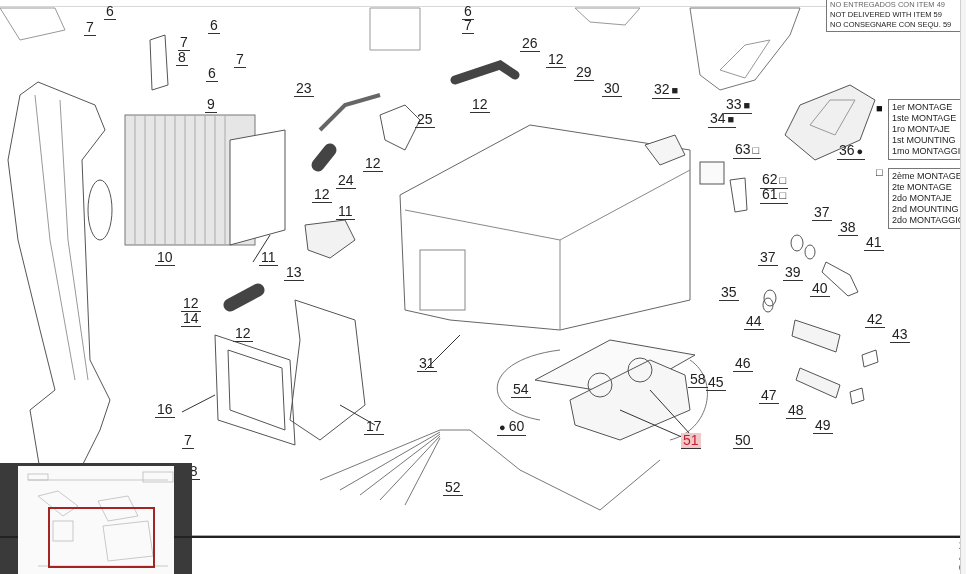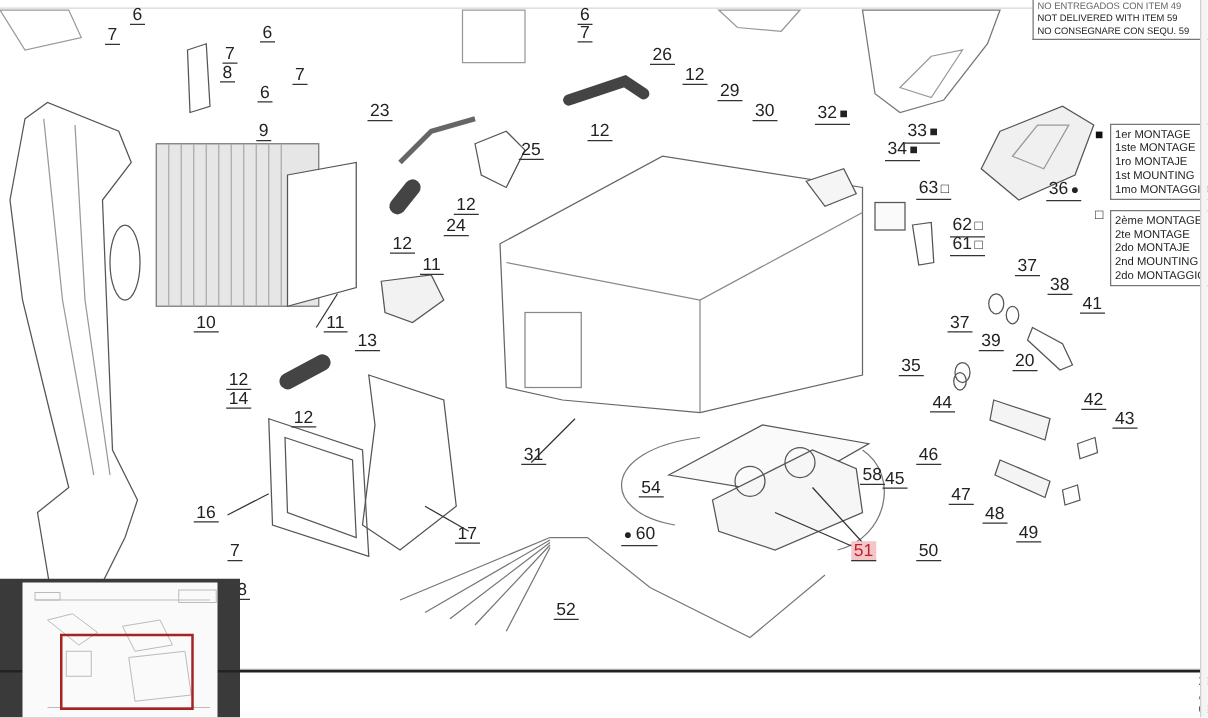--- a/index.html
+++ b/index.html
@@ -167,36 +167,36 @@
       <div class="lbl" style="left: 470px; top: 97px;"><span>12</span></div>
       <div class="lbl" style="left: 546px; top: 52px;"><span>12</span></div>
       <div class="lbl" style="left: 181px; top: 296px;"><span>12</span></div>
       <div class="lbl" style="left: 233px; top: 326px;"><span>12</span></div>
       <div class="lbl" style="left: 284px; top: 265px;"><span>13</span></div>
       <div class="lbl" style="left: 181px; top: 311px;"><span>14</span></div>
       <div class="lbl" style="left: 155px; top: 402px;"><span>16</span></div>
       <div class="lbl" style="left: 364px; top: 419px;"><span>17</span></div>
       <div class="lbl" style="left: 180px; top: 464px;"><span>18</span></div>
       <div class="lbl" style="left: 294px; top: 81px;"><span>23</span></div>
-      <div class="lbl" style="left: 355px; top: 173px;"><span>24</span></div>
+      <div class="lbl" style="left: 336px; top: 173px;"><span>24</span></div>
       <div class="lbl" style="left: 415px; top: 112px;"><span>25</span></div>
       <div class="lbl" style="left: 520px; top: 36px;"><span>26</span></div>
       <div class="lbl" style="left: 574px; top: 65px;"><span>29</span></div>
       <div class="lbl" style="left: 602px; top: 81px;"><span>30</span></div>
       <div class="lbl" style="left: 417px; top: 356px;"><span>31</span></div>
       <div class="lbl" style="left: 652px; top: 82px;"><span>32</span><span class="mark">■</span></div>
       <div class="lbl" style="left: 680px; top: 97px; margin-left: 44px;"><span>33</span><span class="mark">■</span></div>
       <div class="lbl" style="left: 708px; top: 111px;"><span>34</span><span class="mark">■</span></div>
       <div class="lbl" style="left: 719px; top: 285px;"><span>35</span></div>
       <div class="lbl" style="left: 837px; top: 143px;"><span>36</span><span class="mark">●</span></div>
       <div class="lbl" style="left: 812px; top: 205px;"><span>37</span></div>
       <div class="lbl" style="left: 758px; top: 250px;"><span>37</span></div>
       <div class="lbl" style="left: 838px; top: 220px;"><span>38</span></div>
       <div class="lbl" style="left: 783px; top: 265px;"><span>39</span></div>
-      <div class="lbl" style="left: 810px; top: 281px;"><span>20</span></div>
+      <div class="lbl" style="left: 810px; top: 281px;"><span>40</span></div>
       <div class="lbl" style="left: 864px; top: 235px;"><span>41</span></div>
       <div class="lbl" style="left: 865px; top: 312px;"><span>42</span></div>
       <div class="lbl" style="left: 890px; top: 327px;"><span>43</span></div>
       <div class="lbl" style="left: 744px; top: 314px;"><span>44</span></div>
       <div class="lbl" style="left: 706px; top: 327px; margin-top: 48px;"><span>45</span></div>
       <div class="lbl" style="left: 733px; top: 356px;"><span>46</span></div>
       <div class="lbl" style="left: 759px; top: 388px;"><span>47</span></div>
       <div class="lbl" style="left: 786px; top: 403px;"><span>48</span></div>
       <div class="lbl" style="left: 813px; top: 418px;"><span>49</span></div>
       <div class="lbl" style="left: 733px; top: 433px;"><span>50</span></div>

